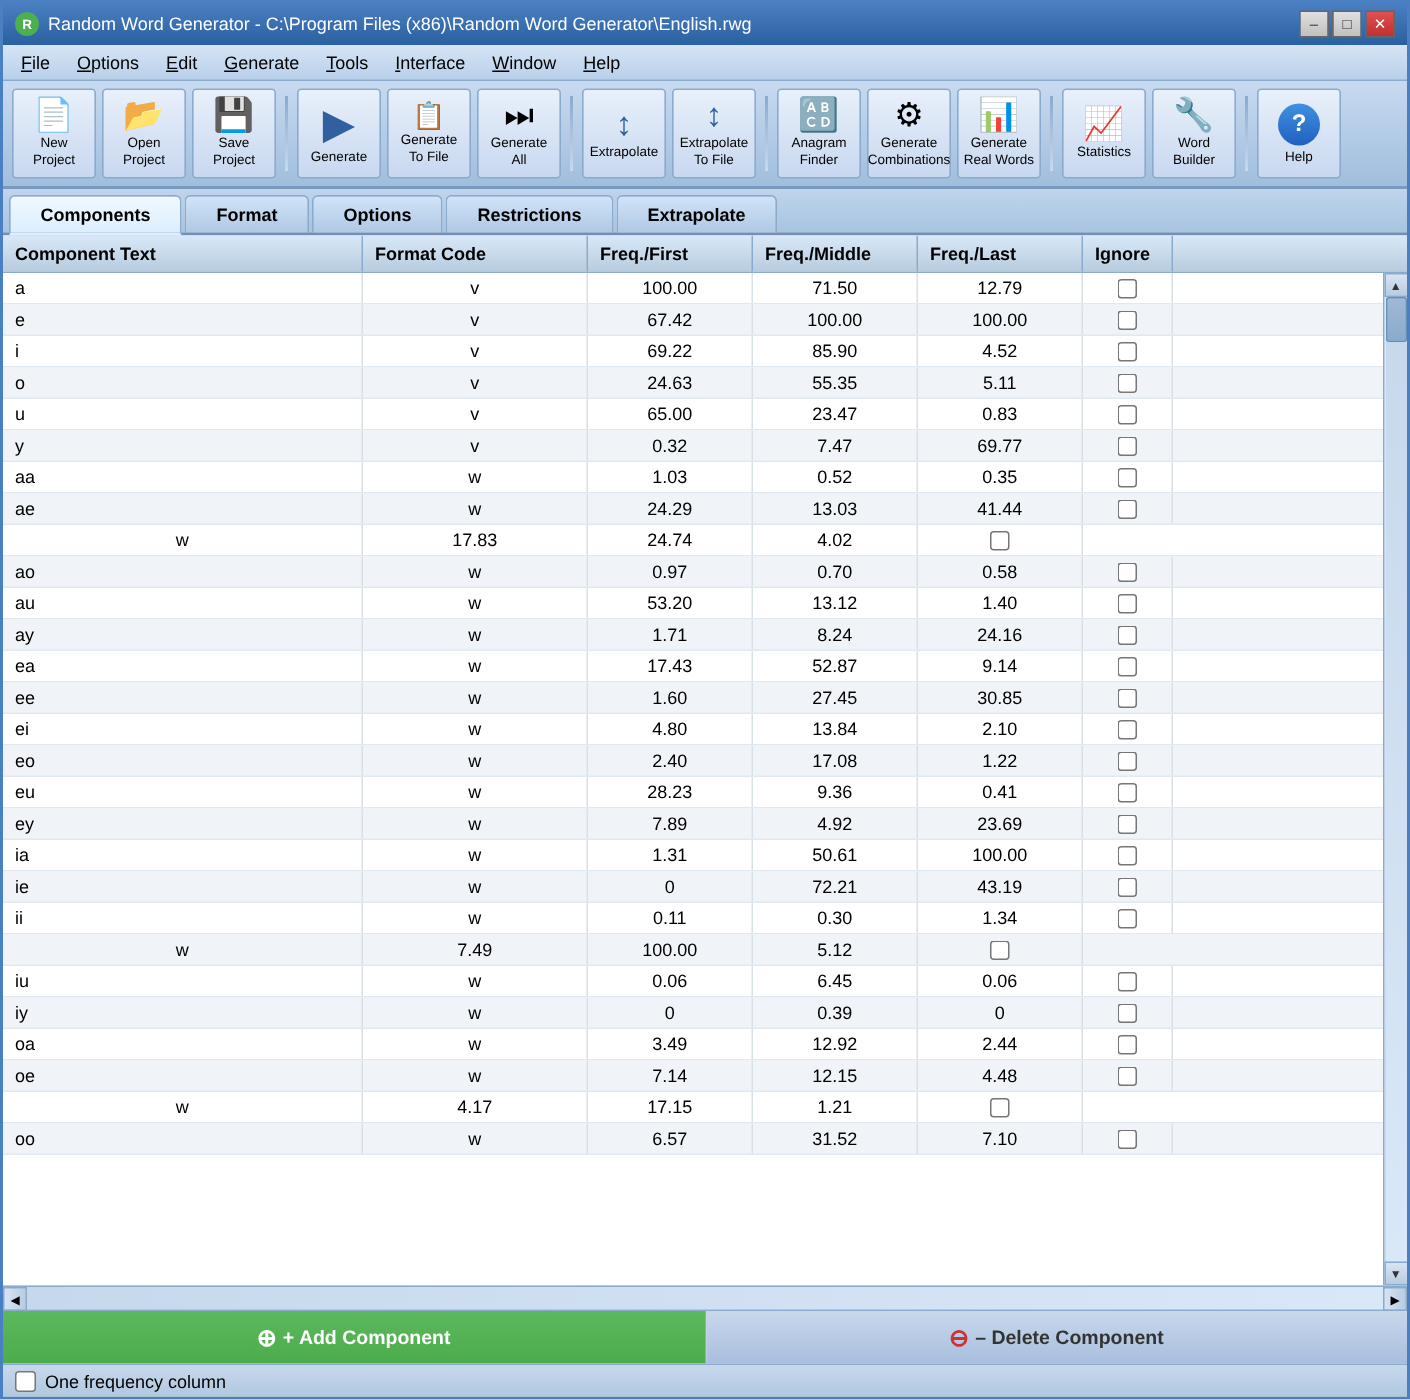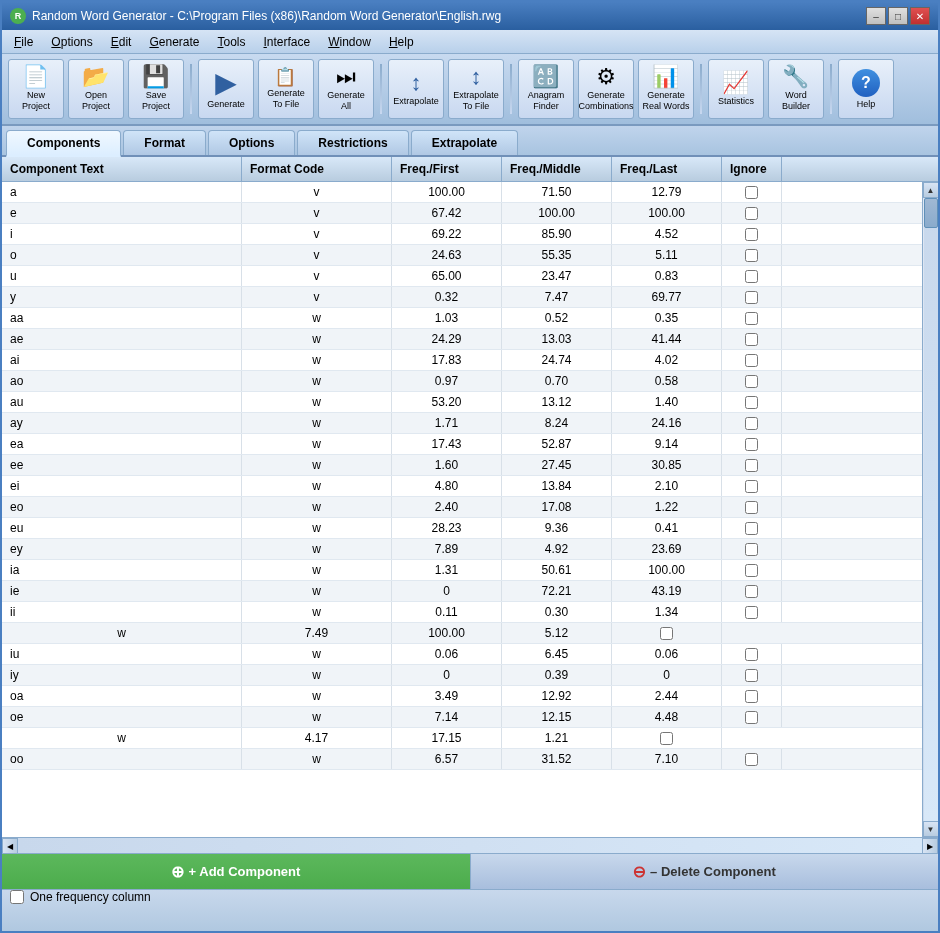--- a/index.html
+++ b/index.html
@@ -282,24 +282,25 @@
       font-weight: bold;
       cursor: pointer;
       display: flex;
       align-items: center;
       justify-content: center;
       gap: 4px;
     }
 
     
     .status-bar {
-      height: 42px;
+      height: 22px;
       background: linear-gradient(to bottom, #c8d8ec, #b0c8e0);
       border-top: 1px solid #8aabcc;
       display: flex;
+      align-items: center;
       padding: 0 8px;
       gap: 6px;
     }
 
     
     .window-wrapper {
       border: 2px solid #4a7fc1;
       width: 940px;
       height: 933px;
       display: flex;
@@ -495,21 +496,20 @@
     <div class="td">ae</div>
     <div class="td center">w</div>
     <div class="td center">24.29</div>
     <div class="td center">13.03</div>
     <div class="td center">41.44</div>
     <div class="td checkbox-cell">
       <input type="checkbox" style="width: 13px; height: 13px;">
     </div>
   </div>
           <div class="table-row">
-    <div class="td">ai</div>
     <div class="td center">w</div>
     <div class="td center">17.83</div>
     <div class="td center">24.74</div>
     <div class="td center">4.02</div>
     <div class="td checkbox-cell">
       <input type="checkbox" style="width: 13px; height: 13px;">
     </div>
   </div>
           <div class="table-row">
     <div class="td">ao</div>

